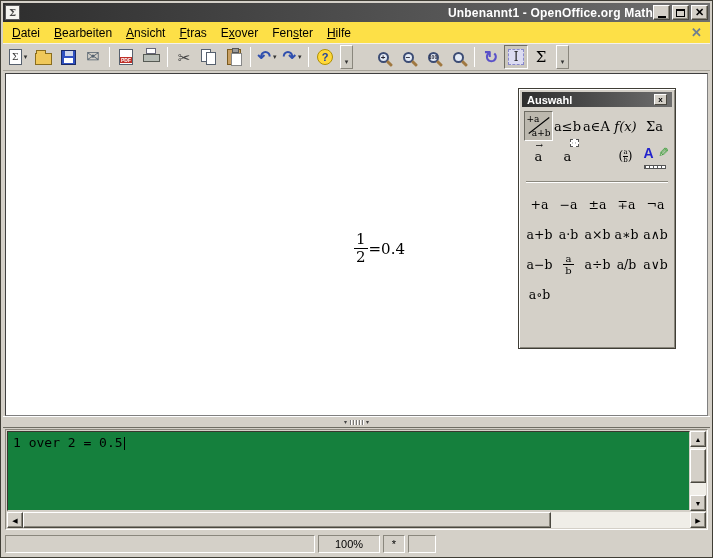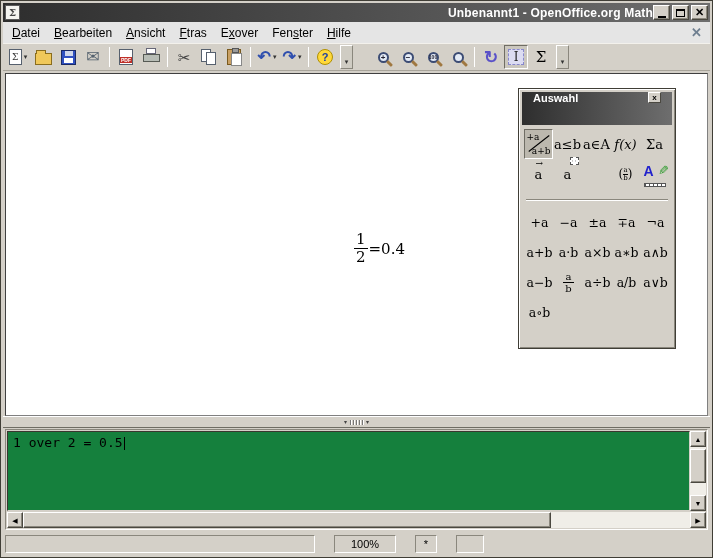--- a/index.html
+++ b/index.html
@@ -32,21 +32,21 @@
     border:1px solid; border-color:#fff #4a4840 #4a4840 #fff;
     box-shadow:inset -1px -1px 0 #8a877d;
     display:flex; align-items:center; justify-content:center; position:relative;
   }
   .winbtn .glyph-min { width:8px; height:2px; background:#000; margin-top:8px; }
   .winbtn .glyph-max { width:9px; height:8px; border:1px solid #000; border-top:2px solid #000; }
   .winbtn .glyph-close { font-size:11px; font-weight:bold; color:#000; line-height:1; }
 
   
   .menubar {
-    flex:0 0 21px; display:flex; align-items:center; background:#e5e5e5;
+    flex:0 0 21px; display:flex; align-items:center; background:#fde047;
     padding:0 2px; position:relative;
   }
   .menu-item { padding:2px 7px; color:#000; cursor:default; }
   .menu-item .key { text-decoration:underline; }
   .menu-close { margin-left:auto; margin-right:6px; color:#6f7f90; font-size:13px;
     font-weight:bold; line-height:1; }
 
   
   .toolbar {
     flex:0 0 28px; display:flex; align-items:center; background:#d4d0c8;
@@ -137,34 +137,34 @@
   .vscroll { width:16px; flex:0 0 16px; display:flex; flex-direction:column; background:#f0eee8; }
   .vscroll .thumb { flex:0 0 34px; margin:2px 0 0 0; background:#d4d0c8;
     border:1px solid; border-color:#fff #4a4840 #4a4840 #fff; box-shadow:inset -1px -1px 0 #8a877d; }
   .vscroll .vtrack { flex:1; }
   .hscroll { flex:0 0 16px; display:flex; background:#f0eee8; margin-top:1px; }
   .hscroll .thumb { flex:0 0 528px; background:#d4d0c8;
     border:1px solid; border-color:#fff #4a4840 #4a4840 #fff; box-shadow:inset -1px -1px 0 #8a877d; }
   .hscroll .htrack { flex:1; }
 
   
-  .statusbar { flex:0 0 22px; margin-top:3px; display:flex; align-items:center; gap:19px; padding:1px 2px; }
+  .statusbar { flex:0 0 22px; margin-top:3px; display:flex; align-items:center; gap:3px; padding:1px 2px; }
   .spanel { height:18px; border:1px solid; border-color:#8a877d #fff #fff #8a877d;
     display:flex; align-items:center; justify-content:center; font-size:11px; color:#000; }
   .spanel.p1 { flex:0 0 310px; }
   .spanel.p2 { flex:0 0 62px; }
   .spanel.p3 { flex:0 0 22px; }
   .spanel.p4 { flex:0 0 28px; }
 
   
   .palette { position:absolute; left:517px; top:87px; width:158px; height:261px;
     background:#d4d0c8; border:1px solid #403e36;
     box-shadow:inset 1px 1px 0 #fff, inset -1px -1px 0 #8a877d; padding:3px; z-index:5; }
-  .pal-title { height:33px; background:linear-gradient(90deg,#2e2e2e,#6e6e6e);
-    color:#fff; font-weight:bold; font-size:11px; display:flex; align-items:flex-start; padding:0 11px; }
+  .pal-title { height:15px; background:linear-gradient(90deg,#2e2e2e,#6e6e6e);
+    color:#fff; font-weight:bold; font-size:11px; display:flex; align-items:center; padding:0 5px; }
   .pal-close { margin-left:auto; width:13px; height:11px; background:#d4d0c8;
     border:1px solid; border-color:#fff #4a4840 #4a4840 #fff;
     display:flex; align-items:center; justify-content:center; font-size:8px; font-weight:bold; color:#000; line-height:1; }
   .pal-cats { display:flex; flex-wrap:wrap; padding:4px 2px 0 2px;
     font-family:"DejaVu Serif",serif; font-size:13px; }
   .pal-cat { width:29px; height:30px; display:flex; align-items:center; justify-content:center; position:relative; }
   .pal-cat.sel { background:#bcb8ae; border:1px solid; border-color:#6f6d64 #fff #fff #6f6d64; }
   .cat-unbin { position:relative; width:24px; height:24px; font-size:9px; }
   .cat-unbin .t { position:absolute; left:0; top:0; }
   .cat-unbin .b { position:absolute; right:0; bottom:0; }

